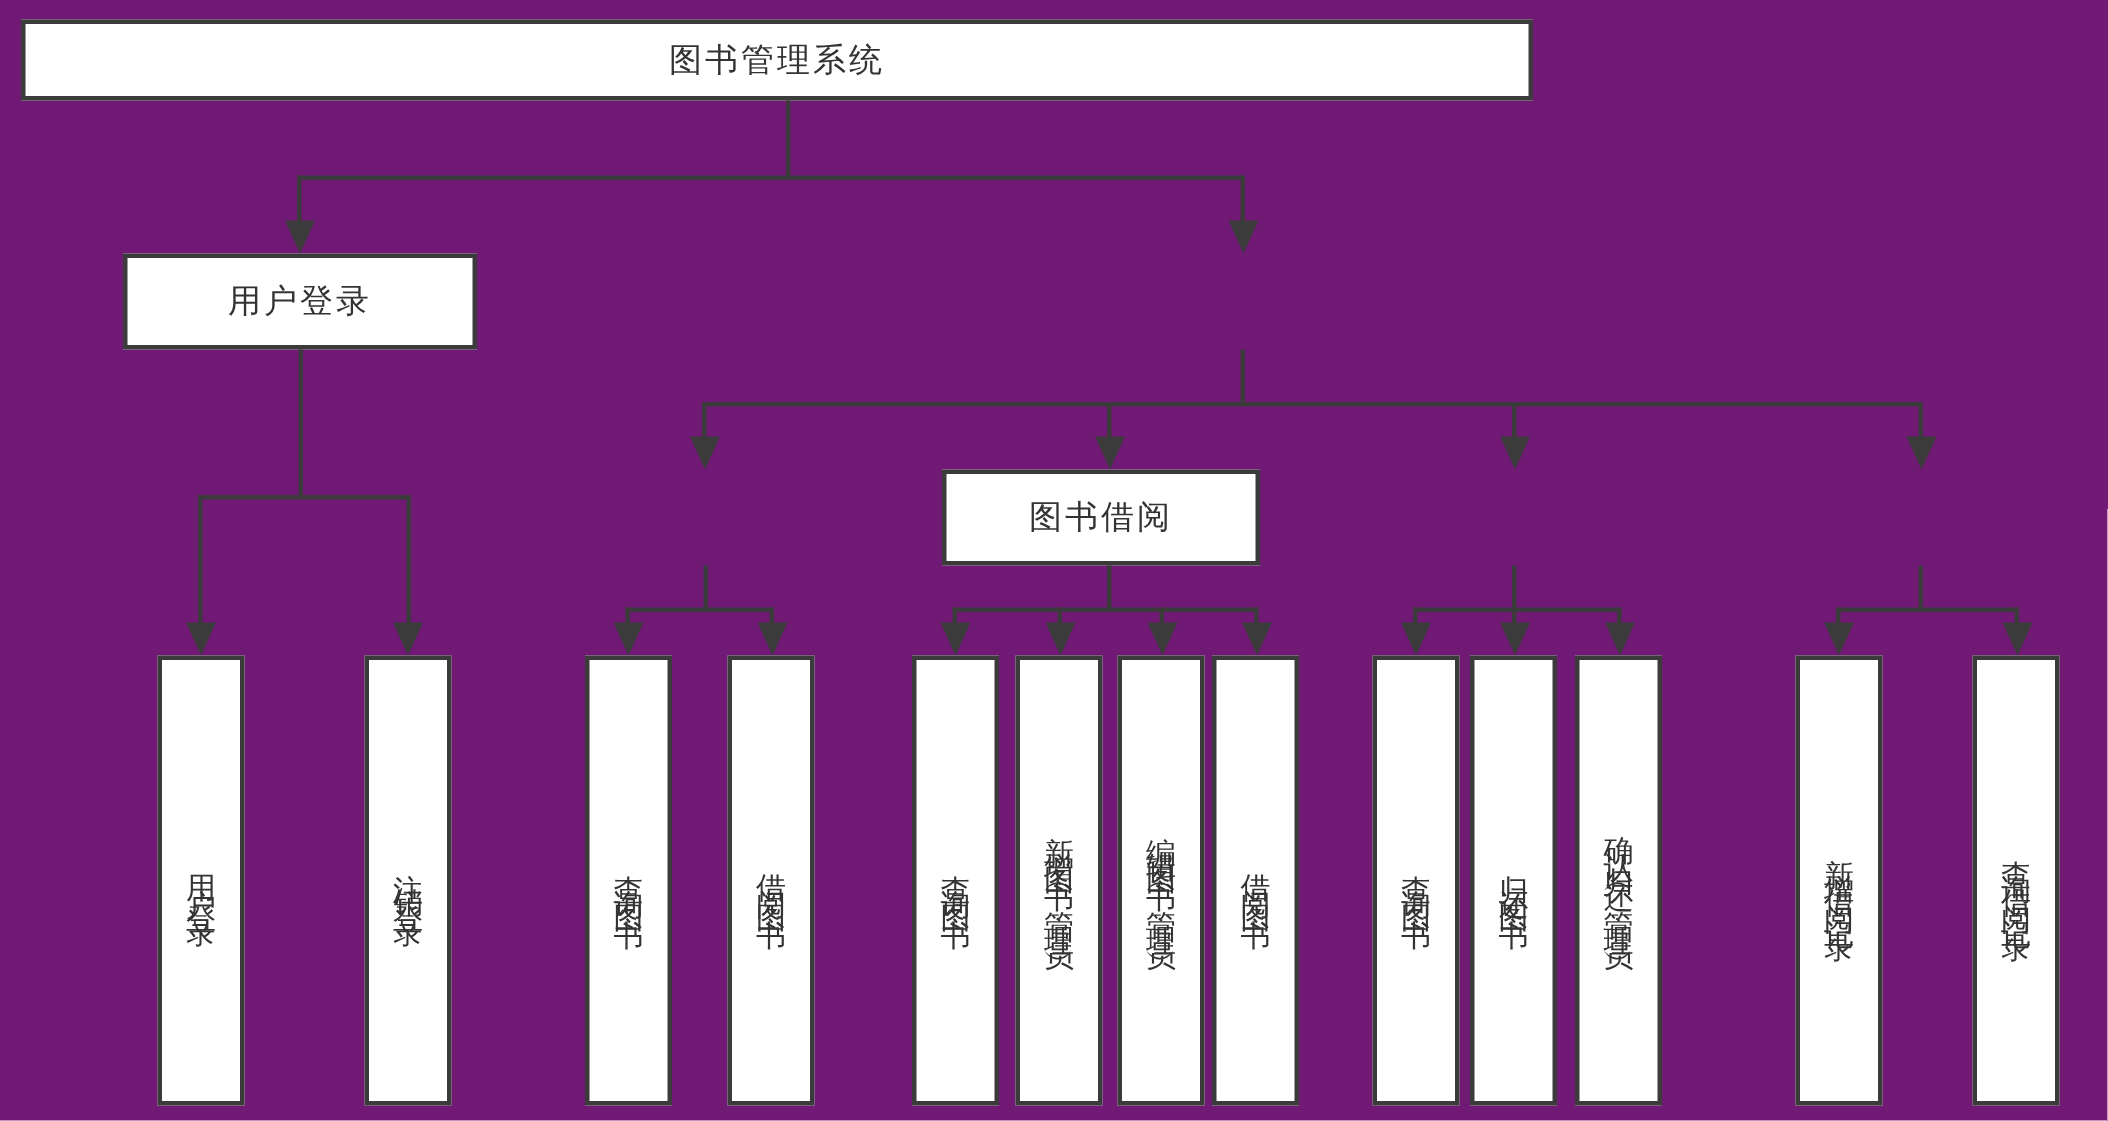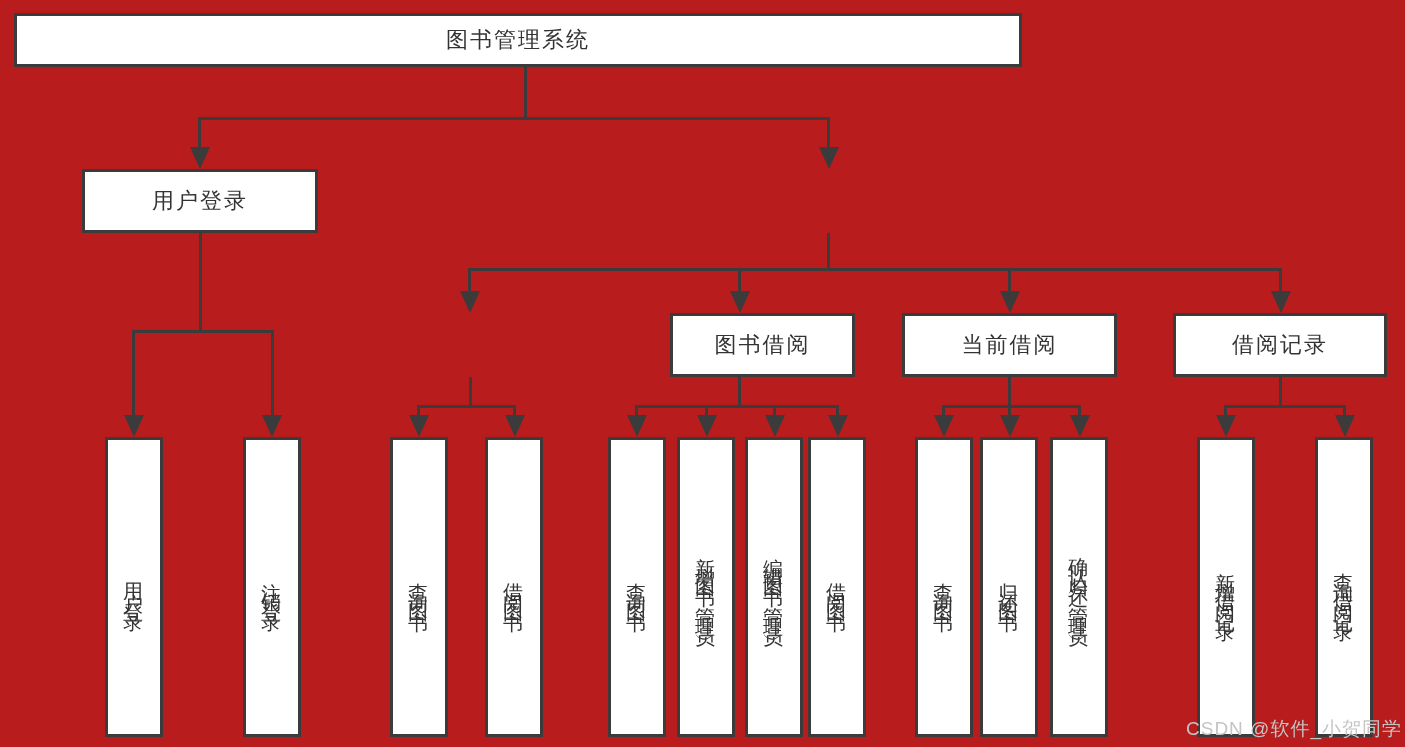--- a/index.html
+++ b/index.html
@@ -1,20 +1,20 @@
 <!DOCTYPE html>
 <html><head>
 <meta charset="utf-8">
 <style>
   html, body { margin: 0; padding: 0; background: #ffffff; }
   .canvas {
     position: relative;
     width: 1405px;
     height: 747px;
-    background: #b91c1c;
+    background: #701a75;
     font-family: "Liberation Sans", sans-serif;
     overflow: hidden;
   }
   .box {
     position: absolute;
     box-sizing: border-box;
     border: 3px solid #3b3b3b;
     background: #ffffff;
     display: flex;
     align-items: center;
@@ -89,28 +89,22 @@
   <div class="line" style="left:468px; top:268px; width:814px; height:3px;"></div>
   <div class="line" style="left:468px; top:268px; width:3px; height:25px;"></div>
   <div class="line" style="left:738px; top:268px; width:3px; height:25px;"></div>
   <div class="line" style="left:1008px; top:268px; width:3px; height:25px;"></div>
   <div class="line" style="left:1279px; top:268px; width:3px; height:25px;"></div>
   <div class="arrow" style="left:460px; top:291px;"></div>
   <div class="arrow" style="left:730px; top:291px;"></div>
   <div class="arrow" style="left:1000px; top:291px;"></div>
   <div class="arrow" style="left:1271px; top:291px;"></div>
 
-  <div class="box" style="left:670px; top:313px; width:185px; height:64px;">
+  <div class="box" style="left:628px; top:313px; width:212px; height:64px;">
     <span class="h-label">图书借阅</span>
-  </div>
-  <div class="box" style="left:902px; top:313px; width:215px; height:64px;">
-    <span class="h-label">当前借阅</span>
-  </div>
-  <div class="box" style="left:1173px; top:313px; width:214px; height:64px;">
-    <span class="h-label">借阅记录</span>
   </div>
 
   <div class="line" style="left:469px; top:377px; width:3px; height:30px;"></div>
   <div class="line" style="left:417px; top:405px; width:99px; height:3px;"></div>
   <div class="line" style="left:417px; top:405px; width:3px; height:12px;"></div>
   <div class="line" style="left:513px; top:405px; width:3px; height:12px;"></div>
   <div class="arrow" style="left:409px; top:415px;"></div>
   <div class="arrow" style="left:505px; top:415px;"></div>
 
   <div class="line" style="left:738px; top:377px; width:3px; height:30px;"></div>
@@ -173,15 +167,14 @@
   <div class="box v-box" style="left:1050px; top:437px; width:58px; height:300px;">
     <span>确认归还（管理员）</span>
   </div>
   <div class="box v-box" style="left:1197px; top:437px; width:58px; height:300px;">
     <span>新增借阅记录</span>
   </div>
   <div class="box v-box" style="left:1315px; top:437px; width:58px; height:300px;">
     <span>查询借阅记录</span>
   </div>
 
-  <div class="watermark">CSDN @软件_小贺同学</div>
 
 </div>
 
 </body></html>

